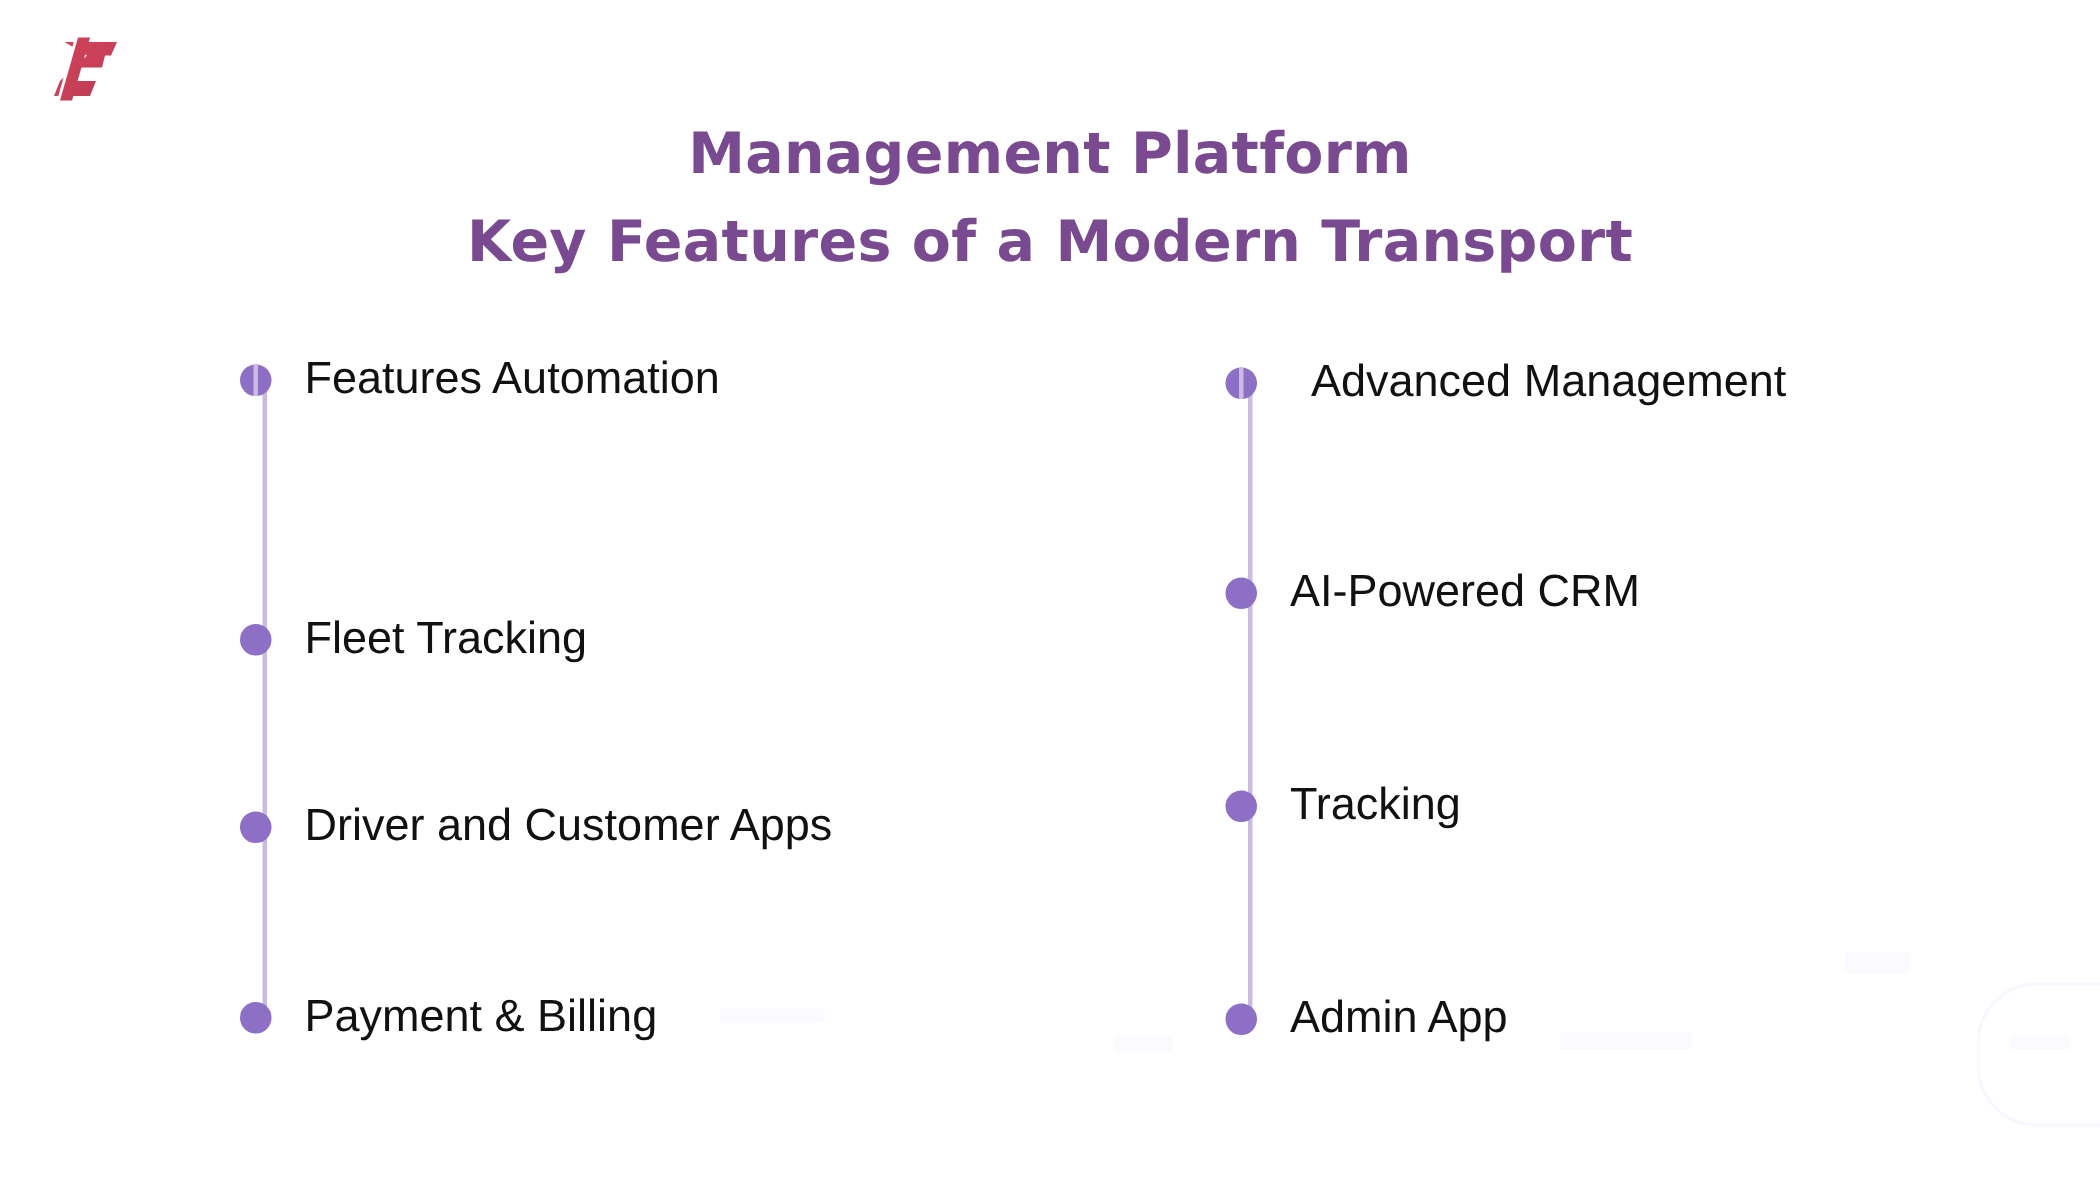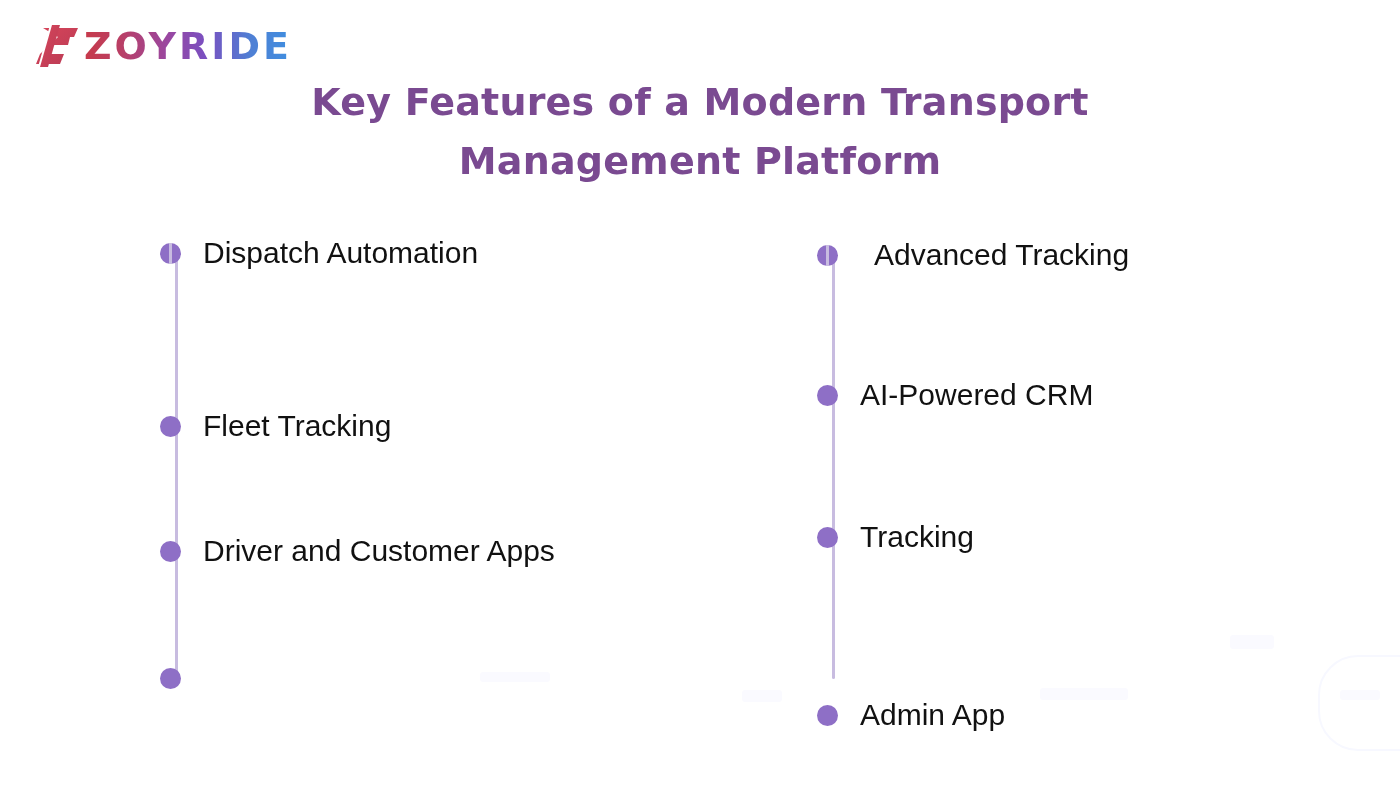--- a/index.html
+++ b/index.html
@@ -176,71 +176,71 @@
         <linearGradient id="zgrad" x1="0" y1="0" x2="1" y2="1">
           <stop offset="0%" stop-color="#d8455a"></stop>
           <stop offset="100%" stop-color="#b93b55"></stop>
         </linearGradient>
       </defs>
       <path d="M9 4 H44 L40 13 H20 L36 13 L34 21 L12 21 L8 30 H30 L26 40 H2 L6 30 L24 13 Z" fill="url(#zgrad)"></path>
       <path d="M6 2 L20 2 L10 42 L2 42 Z" fill="#ffffff" opacity="0"></path>
       <path d="M16 1 L24 1 L12 43 L4 43 Z" fill="#ffffff"></path>
       <path d="M18 1 L26 1 L14 43 L6 43 Z" fill="url(#zgrad)"></path>
     </svg>
-    <span class="logo-word">ZOYRIDE</span>
   </div>
 
   <h1 class="title">
+    <span class="title-line">Management Platform</span>
     <span class="title-line">Key Features of a Modern Transport</span>
-    <span class="title-line">Management Platform</span>
   </h1>
 
   <div class="columns">
 
     <div class="column column-left">
       <div class="rail"></div>
 
       <div class="feature-item" style="top:5px;">
         <span class="bullet with-notch"></span>
-        <span class="feature-label">Dispatch Automation</span>
+        <span class="feature-label">Features Automation</span>
       </div>
 
       <div class="feature-item" style="top:145px;margin-top:33px;">
         <span class="bullet"></span>
         <span class="feature-label">Fleet Tracking</span>
       </div>
 
       <div class="feature-item" style="top:303px;">
         <span class="bullet"></span>
         <span class="feature-label">Driver and Customer Apps</span>
       </div>
 
       <div class="feature-item" style="top:430px;">
         <span class="bullet"></span>
+        <span class="feature-label">Payment &amp; Billing</span>
       </div>
     </div>
 
     <div class="column column-right">
       <div class="rail"></div>
 
       <div class="feature-item" style="top:7px;">
         <span class="bullet with-notch"></span>
-        <span class="feature-label">Advanced Tracking</span>
+        <span class="feature-label">Advanced Management</span>
       </div>
 
       <div class="feature-item tight" style="top:147px;">
         <span class="bullet"></span>
         <span class="feature-label">AI-Powered CRM</span>
       </div>
 
       <div class="feature-item tight" style="top:289px;">
         <span class="bullet"></span>
         <span class="feature-label">Tracking</span>
       </div>
 
-      <div class="feature-item tight" style="top:431px;margin-top:36px;">
+      <div class="feature-item tight" style="top:431px;">
         <span class="bullet"></span>
         <span class="feature-label">Admin App</span>
       </div>
     </div>
 
   </div>
 </div>
 
 </body></html>

